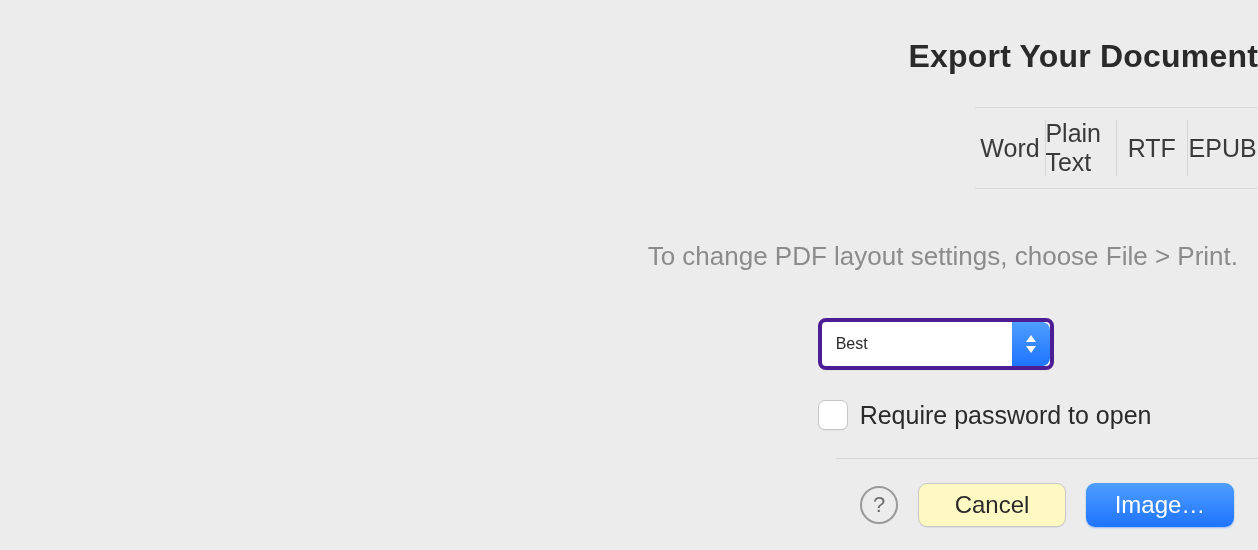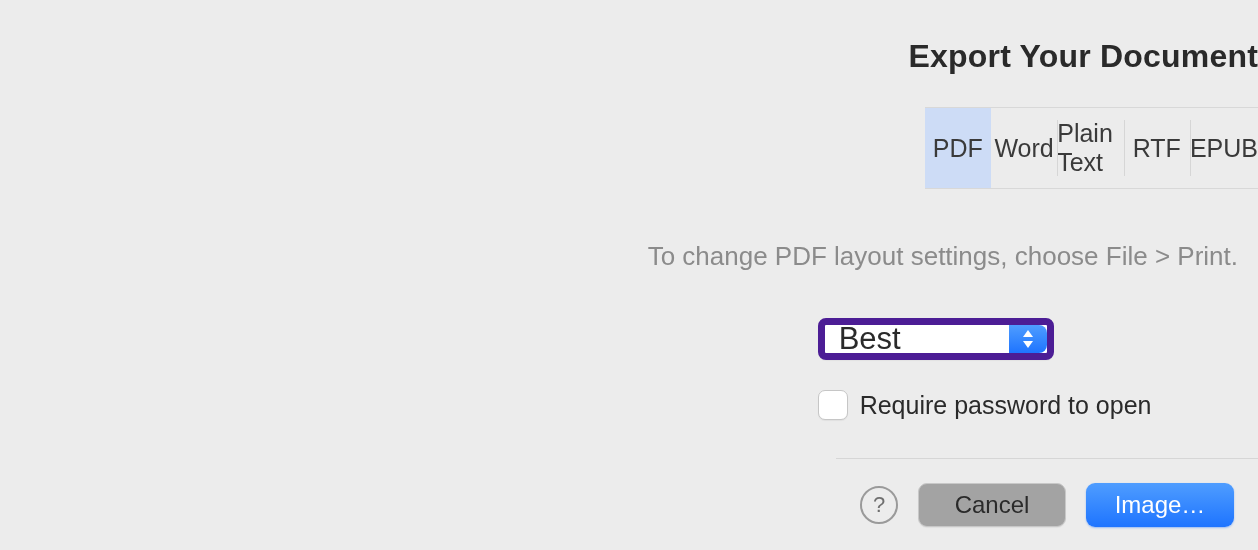--- a/index.html
+++ b/index.html
@@ -80,29 +80,29 @@
       margin-bottom: 30px;
     }
     .row-label {
       font-size: 25px;
       color: #2a2a2a;
       margin-right: 18px;
     }
     .select {
       display: inline-flex;
       align-items: center;
-      height: 42px;
+      height: 52px;
       width: 236px;
       background: #ffffff;
-      border: 7px solid #4c1d95;
+      border: 4px solid #4c1d95;
       border-radius: 8px;
       position: relative;
       box-shadow: 0 1px 1px rgba(0,0,0,0.04);
       padding-left: 14px;
-      font-size: 31px;
+      font-size: 16px;
       color: #2a2a2a;
     }
     .select .stepper {
       position: absolute;
       right: 0;
       top: 0;
       bottom: 0;
       width: 38px;
       background: linear-gradient(180deg,#4f9dff 0%, #1e74ff 100%);
       border-top-right-radius: 8px;
@@ -163,42 +163,39 @@
       height: 44px;
       min-width: 148px;
       border-radius: 9px;
       font-size: 24px;
       padding: 0 26px;
       display: inline-flex;
       align-items: center;
       justify-content: center;
       margin-left: 20px;
       border: 1px solid #c8c8c8;
-      background: #a3a3a3;
+      background: #fef9c3;
       color: #2a2a2a;
       box-shadow: 0 1px 1px rgba(0,0,0,0.05);
     }
     .btn.primary {
       border: none;
       background: linear-gradient(180deg,#4f9dff 0%, #1e74ff 100%);
       color: #ffffff;
       box-shadow: 0 1px 2px rgba(30,116,255,0.4);
     }
   </style>
 </head>
 <body>
 
 <div class="sheet">
 
   <div class="title">Export Your Document</div>
 
   <div class="tabs">
-    <div class="tab selected">
-      <span>PDF</span>
-    </div>
     <div class="tab">
       <span>Word</span>
     </div>
     <div class="tab">
       <span>Plain Text</span>
     </div>
     <div class="tab">
       <span>RTF</span>
     </div>
     <div class="tab">

